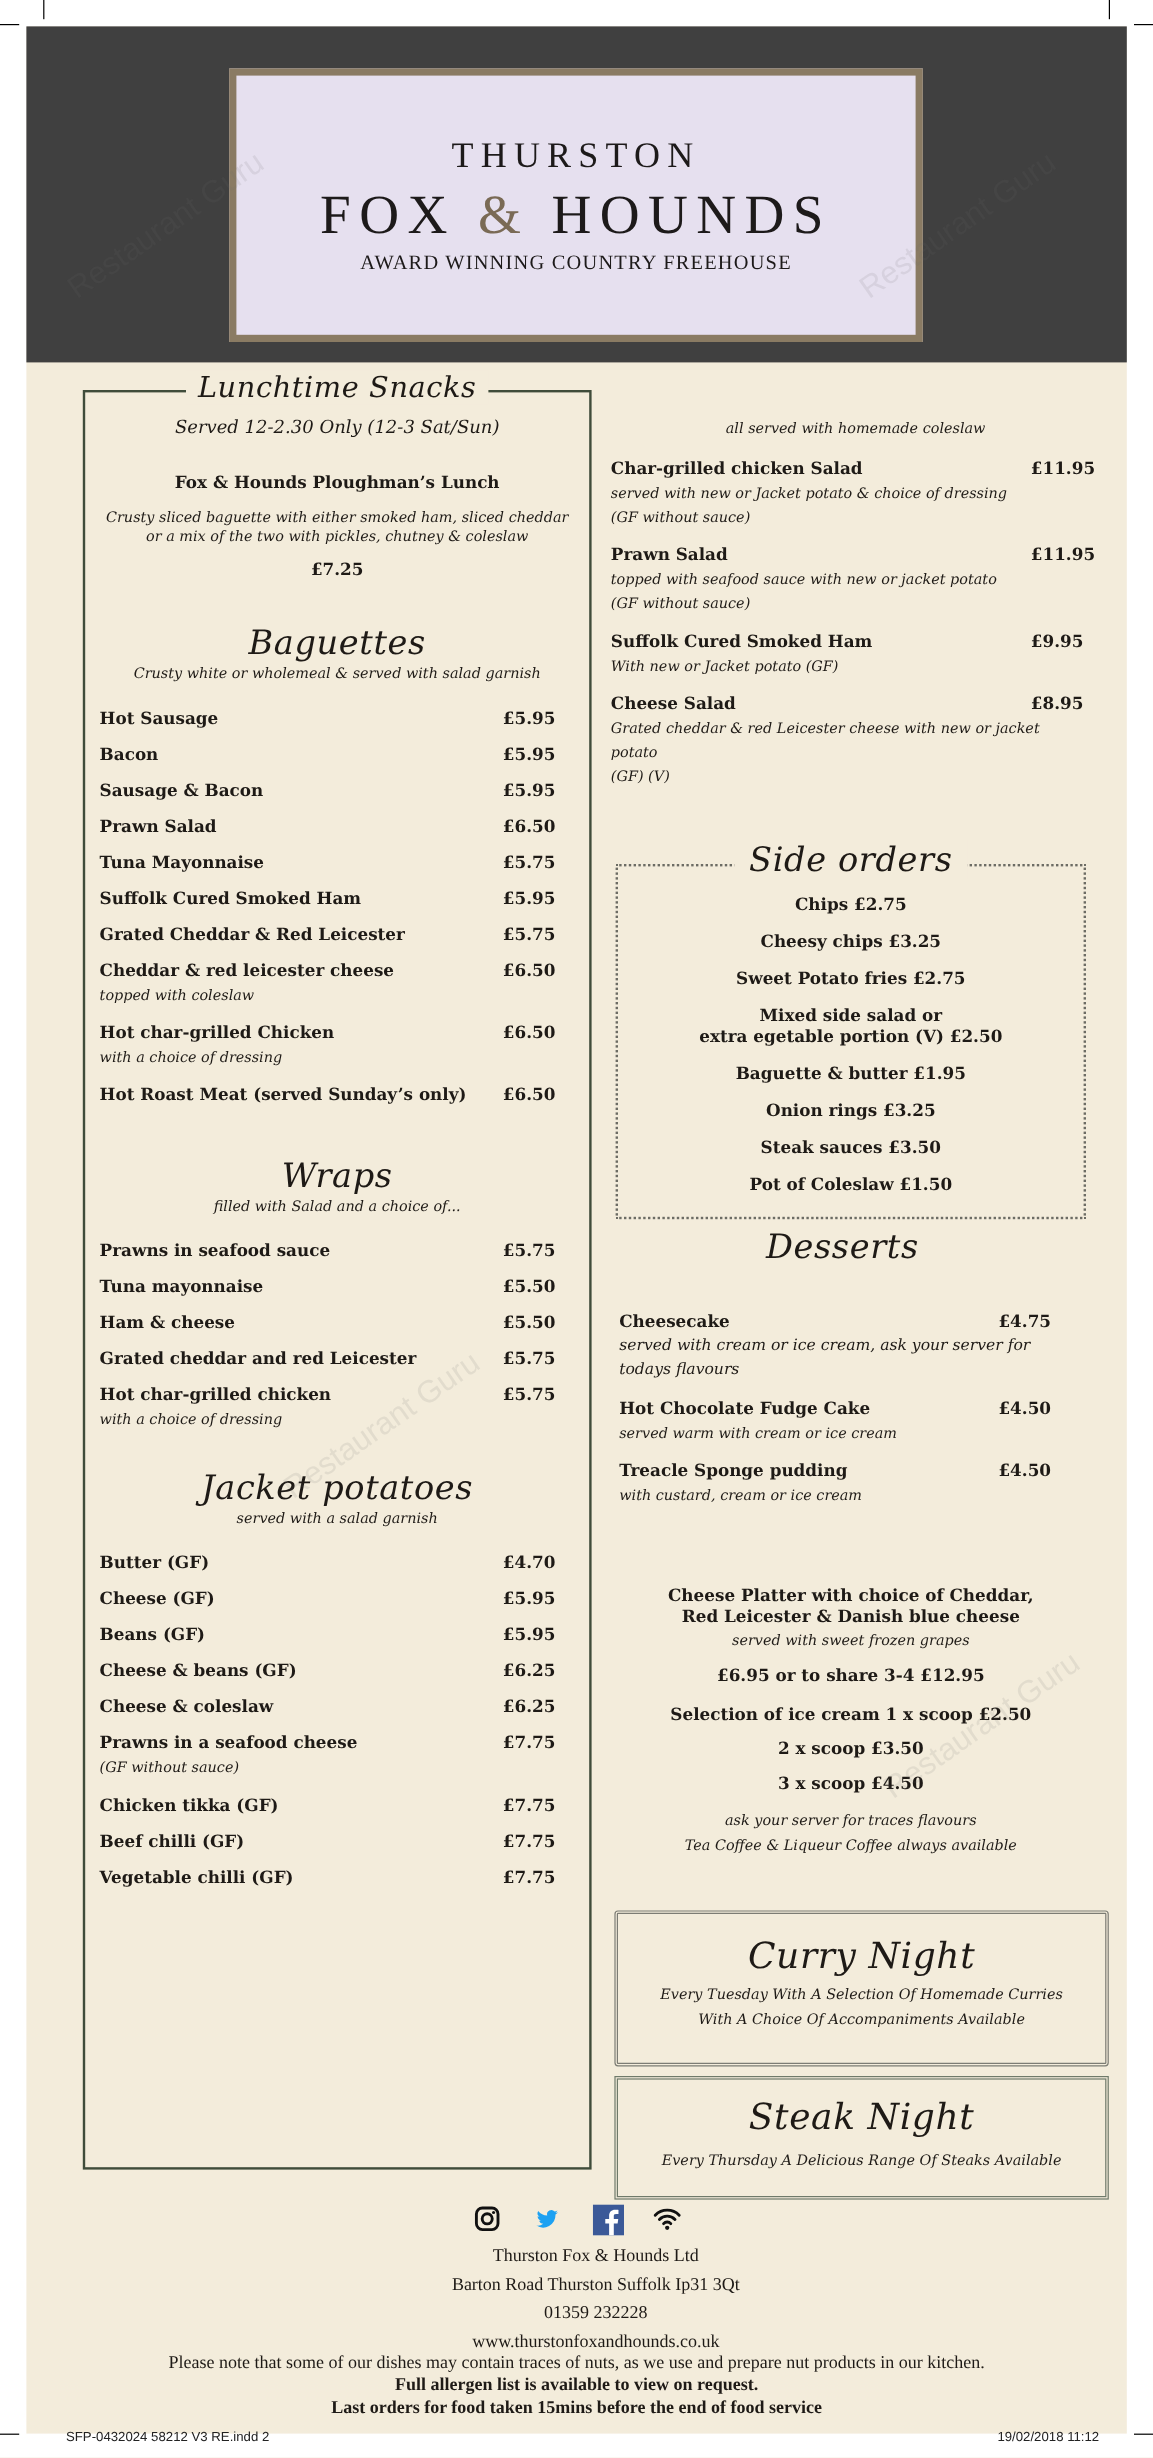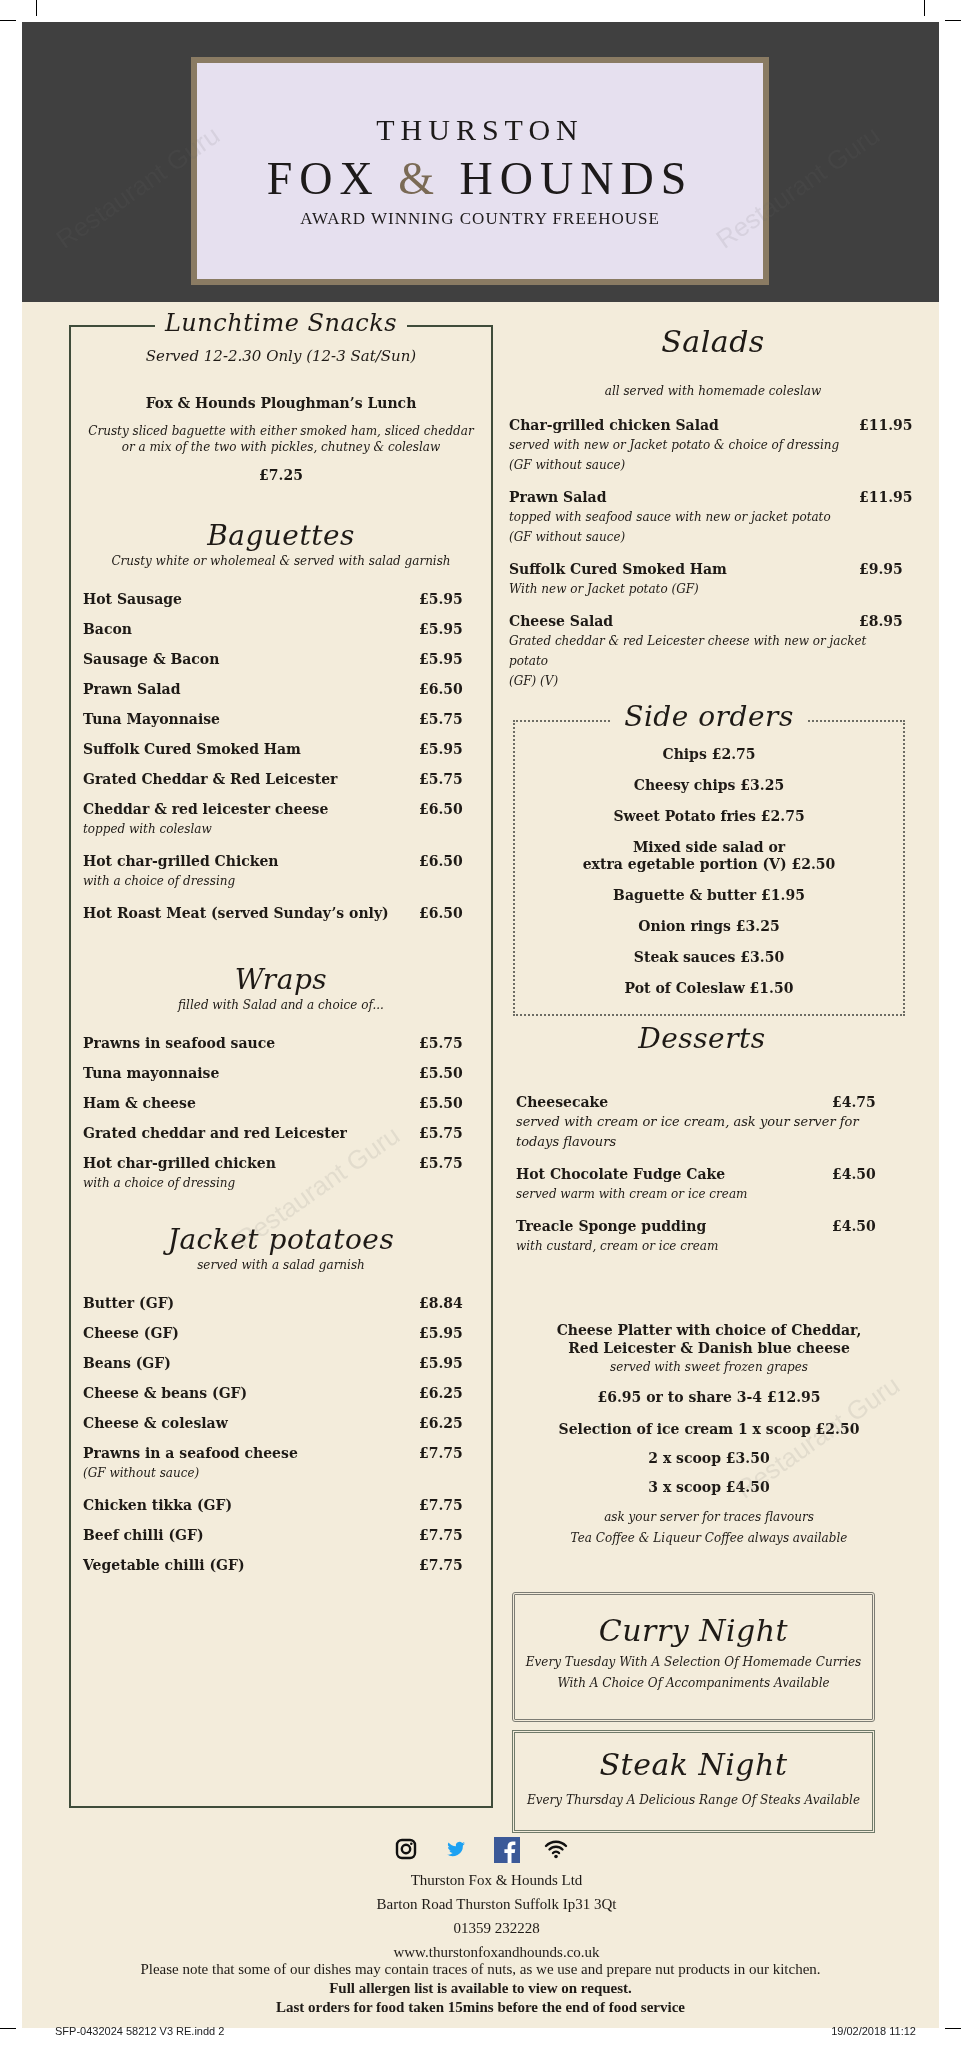--- a/index.html
+++ b/index.html
@@ -49,21 +49,21 @@
   .col-right { position: absolute; left: 485px; top: 303px; width: 412px; }
   .sides-box {
     position: absolute; left: 491px; top: 698px; width: 392px; height: 296px;
     border: 2px dotted #6c6c64; box-sizing: border-box;
   }
   .sides-box .h-wrap { position: absolute; top: -22px; left: 0; right: 0; text-align: center; }
   .sides-box .h-wrap span { background: #f3ecdb; padding: 0 12px; font-size: 28px; }
   .side-list { margin-top: 24px; text-align: center; }
   .side-list div { font-weight: bold; font-size: 14px; line-height: 17px; margin-bottom: 14px; }
 
-  .event-box { position: absolute; left: 490px; width: 363px; box-sizing: border-box; text-align: center; }
+  .event-box { position: absolute; left: 490px; width: 412px; box-sizing: border-box; text-align: center; }
   .event-box.curry { top: 1570px; height: 130px; border: 3px double #7c7c74; border-radius: 3px; }
   .event-box.steak { top: 1708px; height: 103px; border: 3px double #6f7a6a; }
   .event-box .e-title { font-size: 30px; margin-top: 18px; }
   .event-box .e-text { font-style: italic; font-size: 12px; line-height: 21px; margin-top: 4px; }
 
   .footer { position: absolute; left: 0; width: 917px; text-align: center; font-family: "Liberation Serif", serif; }
   .icons { top: 1815px; display: flex; justify-content: center; gap: 26px; }
   .icons span { width: 24px; height: 24px; display: inline-block; }
   .addr { top: 1848px; font-size: 15px; line-height: 21px; }
   .addr div { margin-bottom: 3px; padding-left: 32px; }
@@ -216,21 +216,21 @@
       </div>
     </div>
 
     <div style="margin-top:30px;">
       <div class="sec-title script">Jacket potatoes</div>
       <div class="sub">served with a salad garnish</div>
       <div style="margin-top:22px;">
         <div class="item">
             <div class="row">
               <span class="name">Butter (GF)</span>
-              <span class="price">£8.84</span>
+              <span class="price">£4.70</span>
             </div>
           </div>
         <div class="item">
             <div class="row">
               <span class="name">Cheese (GF)</span>
               <span class="price">£5.95</span>
             </div>
           </div>
         <div class="item">
             <div class="row">
@@ -273,21 +273,20 @@
             <div class="row">
               <span class="name">Vegetable chilli (GF)</span>
               <span class="price">£7.75</span>
             </div>
           </div>
       </div>
     </div>
   </div>
 
   <div class="col-right">
-    <div class="sec-title script" style="font-size:30px;">Salads</div>
     <div class="sub" style="margin-top:24px;">all served with homemade coleslaw</div>
     <div style="margin-top:18px;">
       <div class="item">
           <div class="row" style="padding:0 0 0 2px;">
             <span class="name">Char-grilled chicken Salad</span>
             <span class="price">£11.95</span>
           </div>
           <div class="desc" style="padding-left:2px;">served with new or Jacket potato &amp; choice of dressing</div>
           <div class="desc" style="padding-left:2px;padding-top:0;">(GF without sauce)</div>
         </div>

